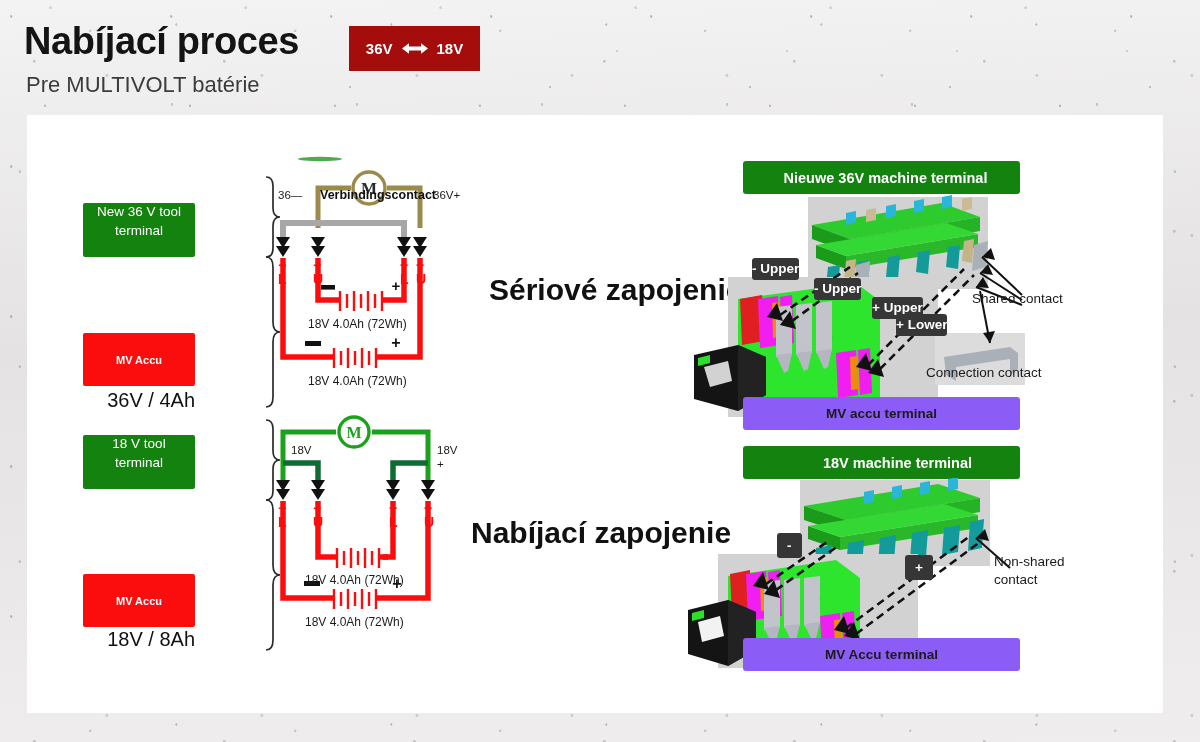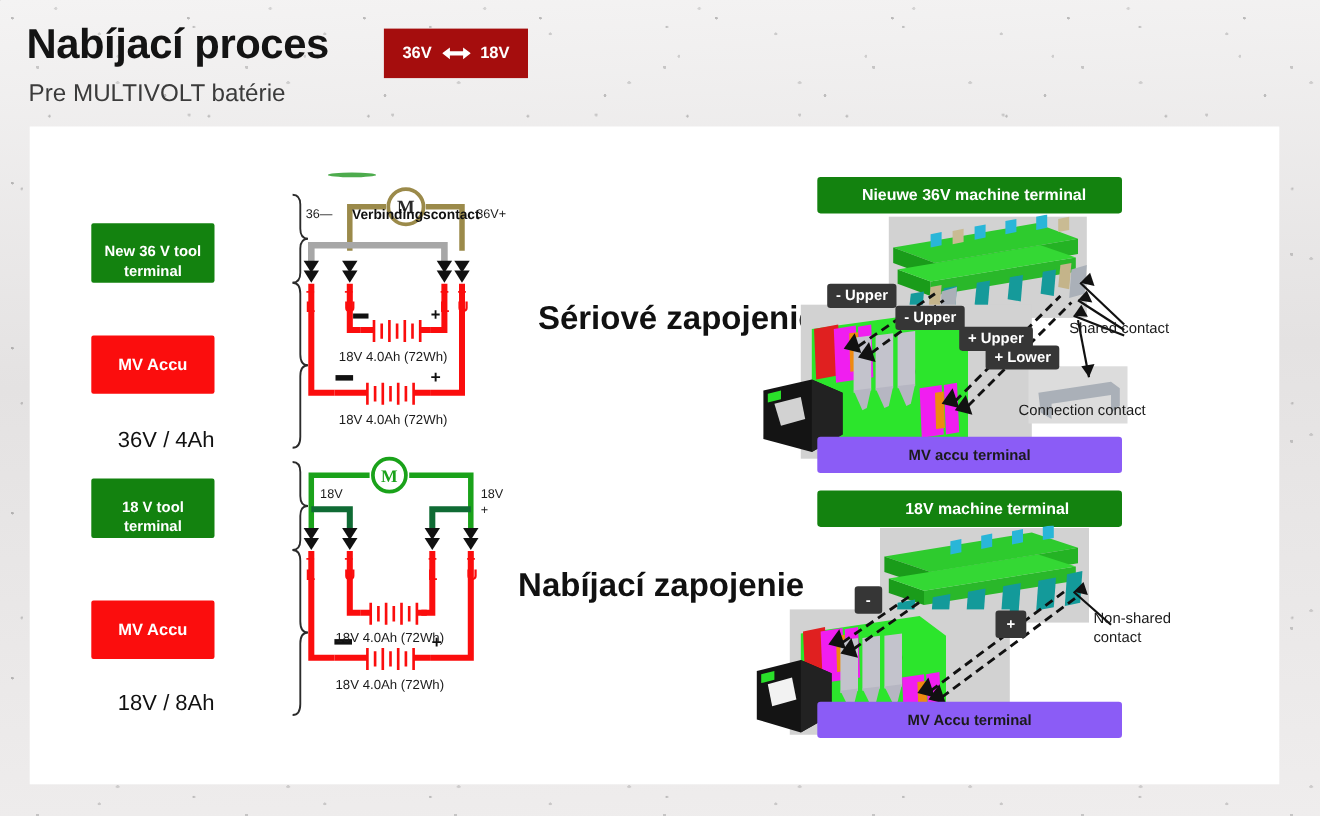--- a/index.html
+++ b/index.html
@@ -56,27 +56,27 @@
   }
   #voltage-badge .arrow-ico { display: block; line-height: 0; }
   
   #card {
     position: absolute; left: 27px; top: 115px; width: 1136px; height: 598px;
     background: #fff;
   }
   
   .tool-box {
     position: absolute; background: #13820f; color: #fff;
-    display: flex; align-items: flex-end; justify-content: center; text-align: center;
-    font-size: 13.5px; font-weight: 700; line-height: 1.38; border-radius: 2px;
+    display: flex; align-items: flex-start; justify-content: center; text-align: center;
+    font-size: 13.5px; font-weight: 400; line-height: 1.38; border-radius: 2px;
   }
   .accu-box {
     position: absolute; background: #fb0d0d; color: #fff;
     display: flex; align-items: center; justify-content: center;
-    font-size: 15px; font-weight: 700; border-radius: 2px;
+    font-size: 11px; font-weight: 700; border-radius: 2px; margin-top: 28px;
   }
   .spec-label {
     position: absolute; font-size: 20px; font-weight: 400; color: #111;
     text-align: right;
   }
   .section-heading {
     position: absolute; font-size: 30px; font-weight: 700; color: #111;
     white-space: nowrap;
   }
   
@@ -87,21 +87,21 @@
     display: flex; align-items: center; justify-content: center;
     font-size: 14.5px; font-weight: 700; border-radius: 3px;
   }
   .panel-footer {
     position: absolute; background: #8b5cf6; color: #1b1b1b;
     display: flex; align-items: center; justify-content: center;
     font-size: 13.5px; font-weight: 700; border-radius: 3px;
   }
   .callout {
     position: absolute; background: #363636; color: #fff;
-    padding: 3px 8px 4px; font-size: 13.5px; font-weight: 700;
+    padding: 3px 0 4px; font-size: 13.5px; font-weight: 700;
     border-radius: 3px; white-space: nowrap;
   }
   .plain-note {
     position: absolute; font-size: 13.5px; color: #1a1a1a; line-height: 1.35;
   }
 </style>
 </head>
 <body>
 
 <div id="header">

